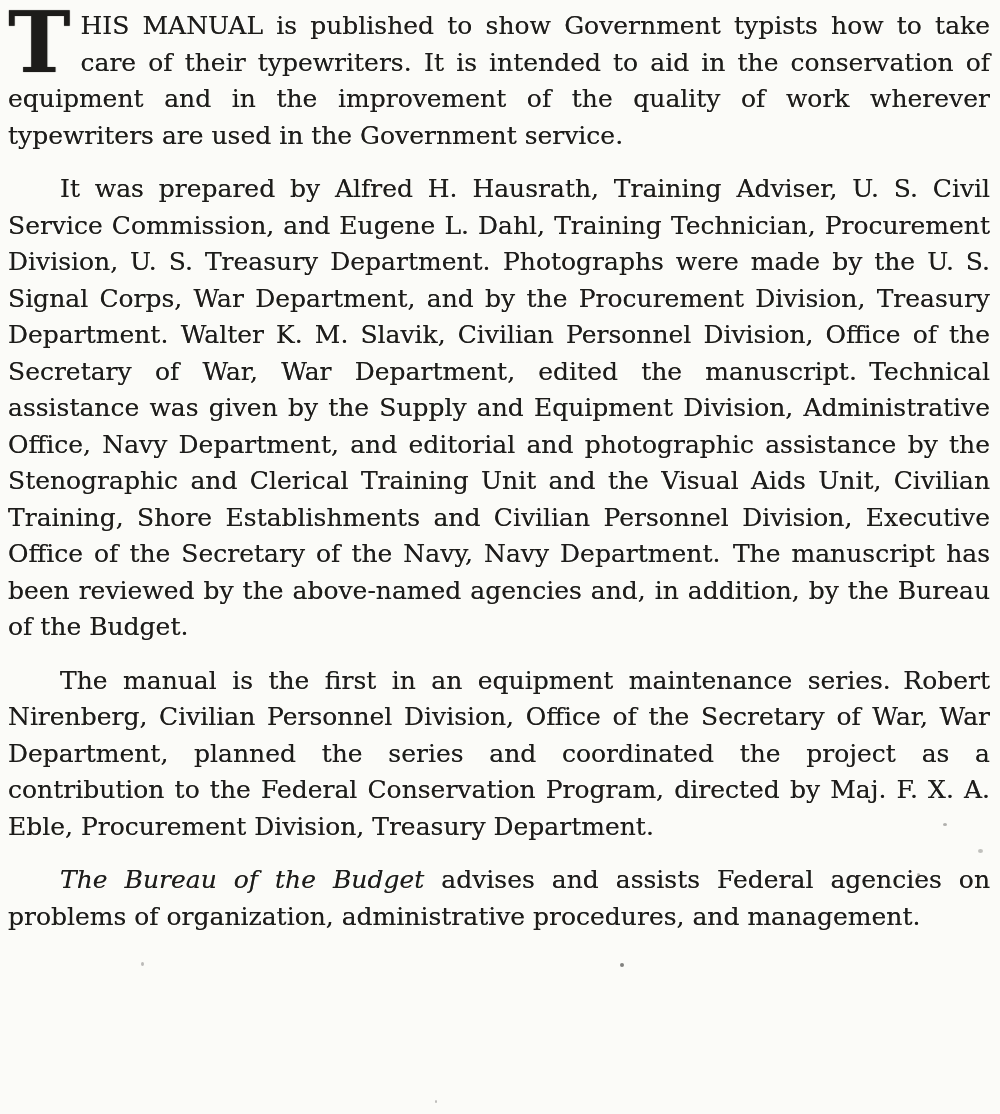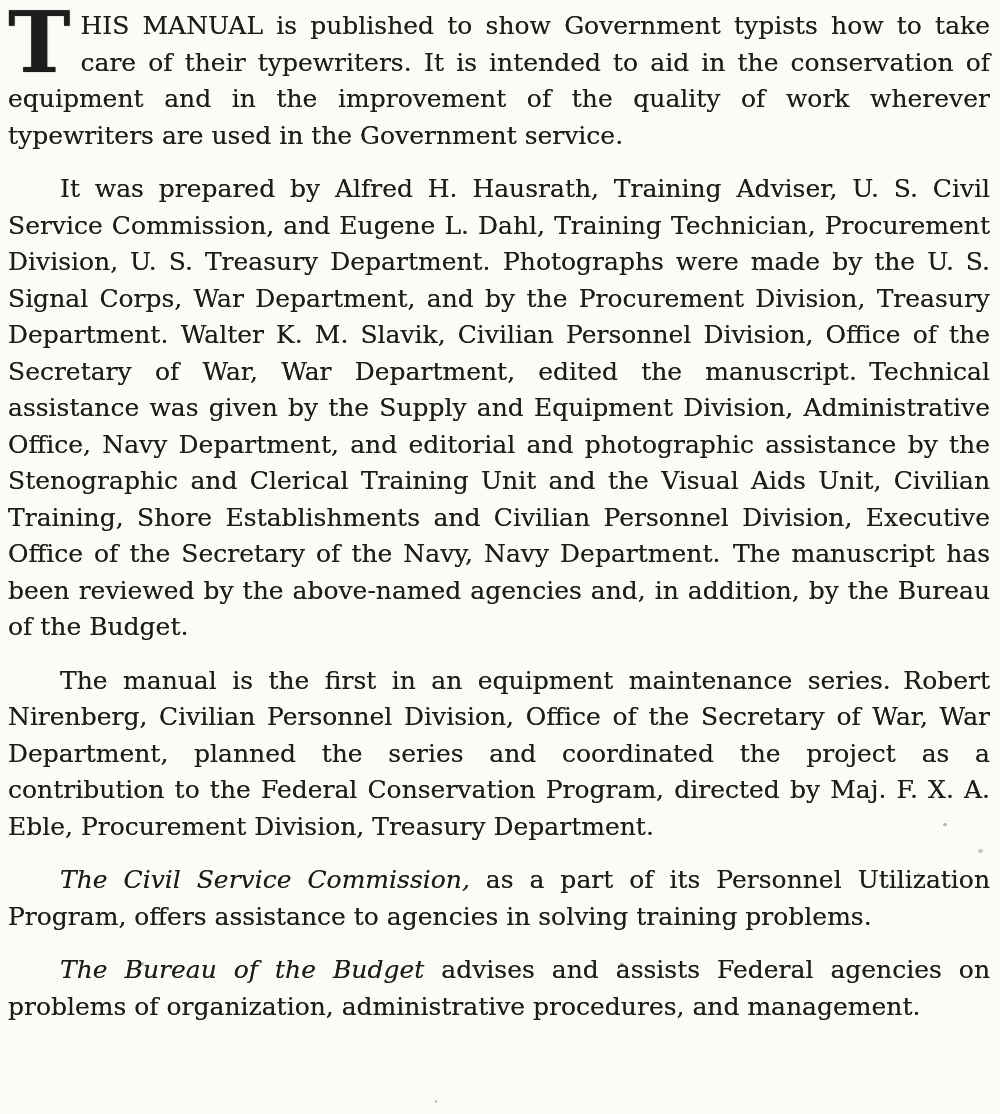--- a/index.html
+++ b/index.html
@@ -71,23 +71,20 @@
 
   <p class="para">
     <span>It was prepared by Alfred H. Hausrath, Training Adviser, U. S. Civil Service Commission, and Eugene L. Dahl, Training Technician, Procurement Division, U. S. Treasury Department. Photographs were made by the U. S. Signal Corps, War Department, and by the Procurement Division, Treasury Department. Walter K. M. Slavik, Civilian Personnel Division, Office of the Secretary of War, War Department, edited the manuscript. Technical assistance was given by the Supply and Equipment Division, Administrative Office, Navy Department, and editorial and photographic assistance by the Stenographic and Clerical Training Unit and the Visual Aids Unit, Civilian Training, Shore Establishments and Civilian Personnel Division, Executive Office of the Secretary of the Navy, Navy Department. The manuscript has been reviewed by the above-named agencies and, in addition, by the Bureau of the Budget.</span>
   </p>
 
   <p class="para">
     <span>The manual is the first in an equipment maintenance series. Robert Nirenberg, Civilian Personnel Division, Office of the Secretary of War, War Department, planned the series and coordinated the project as a contribution to the Federal Conservation Program, directed by Maj. F. X. A. Eble, Procurement Division, Treasury Department.</span>
   </p>
 
 
-  <p class="para">
-    <span class="lead-italic">The Civil Service Commission,</span><span> as a part of its Personnel Utilization Program, offers assistance to agencies in solving training problems.</span>
-  </p>
 
   <p class="para">
     <span class="lead-italic">The Bureau of the Budget</span><span> advises and assists Federal agencies on problems of organization, administrative procedures, and management.</span>
   </p>
 
   <span class="speck s1"></span>
   <span class="speck s2"></span>
   <span class="speck s3"></span>
   <span class="speck s4"></span>
   <span class="speck s5"></span>

